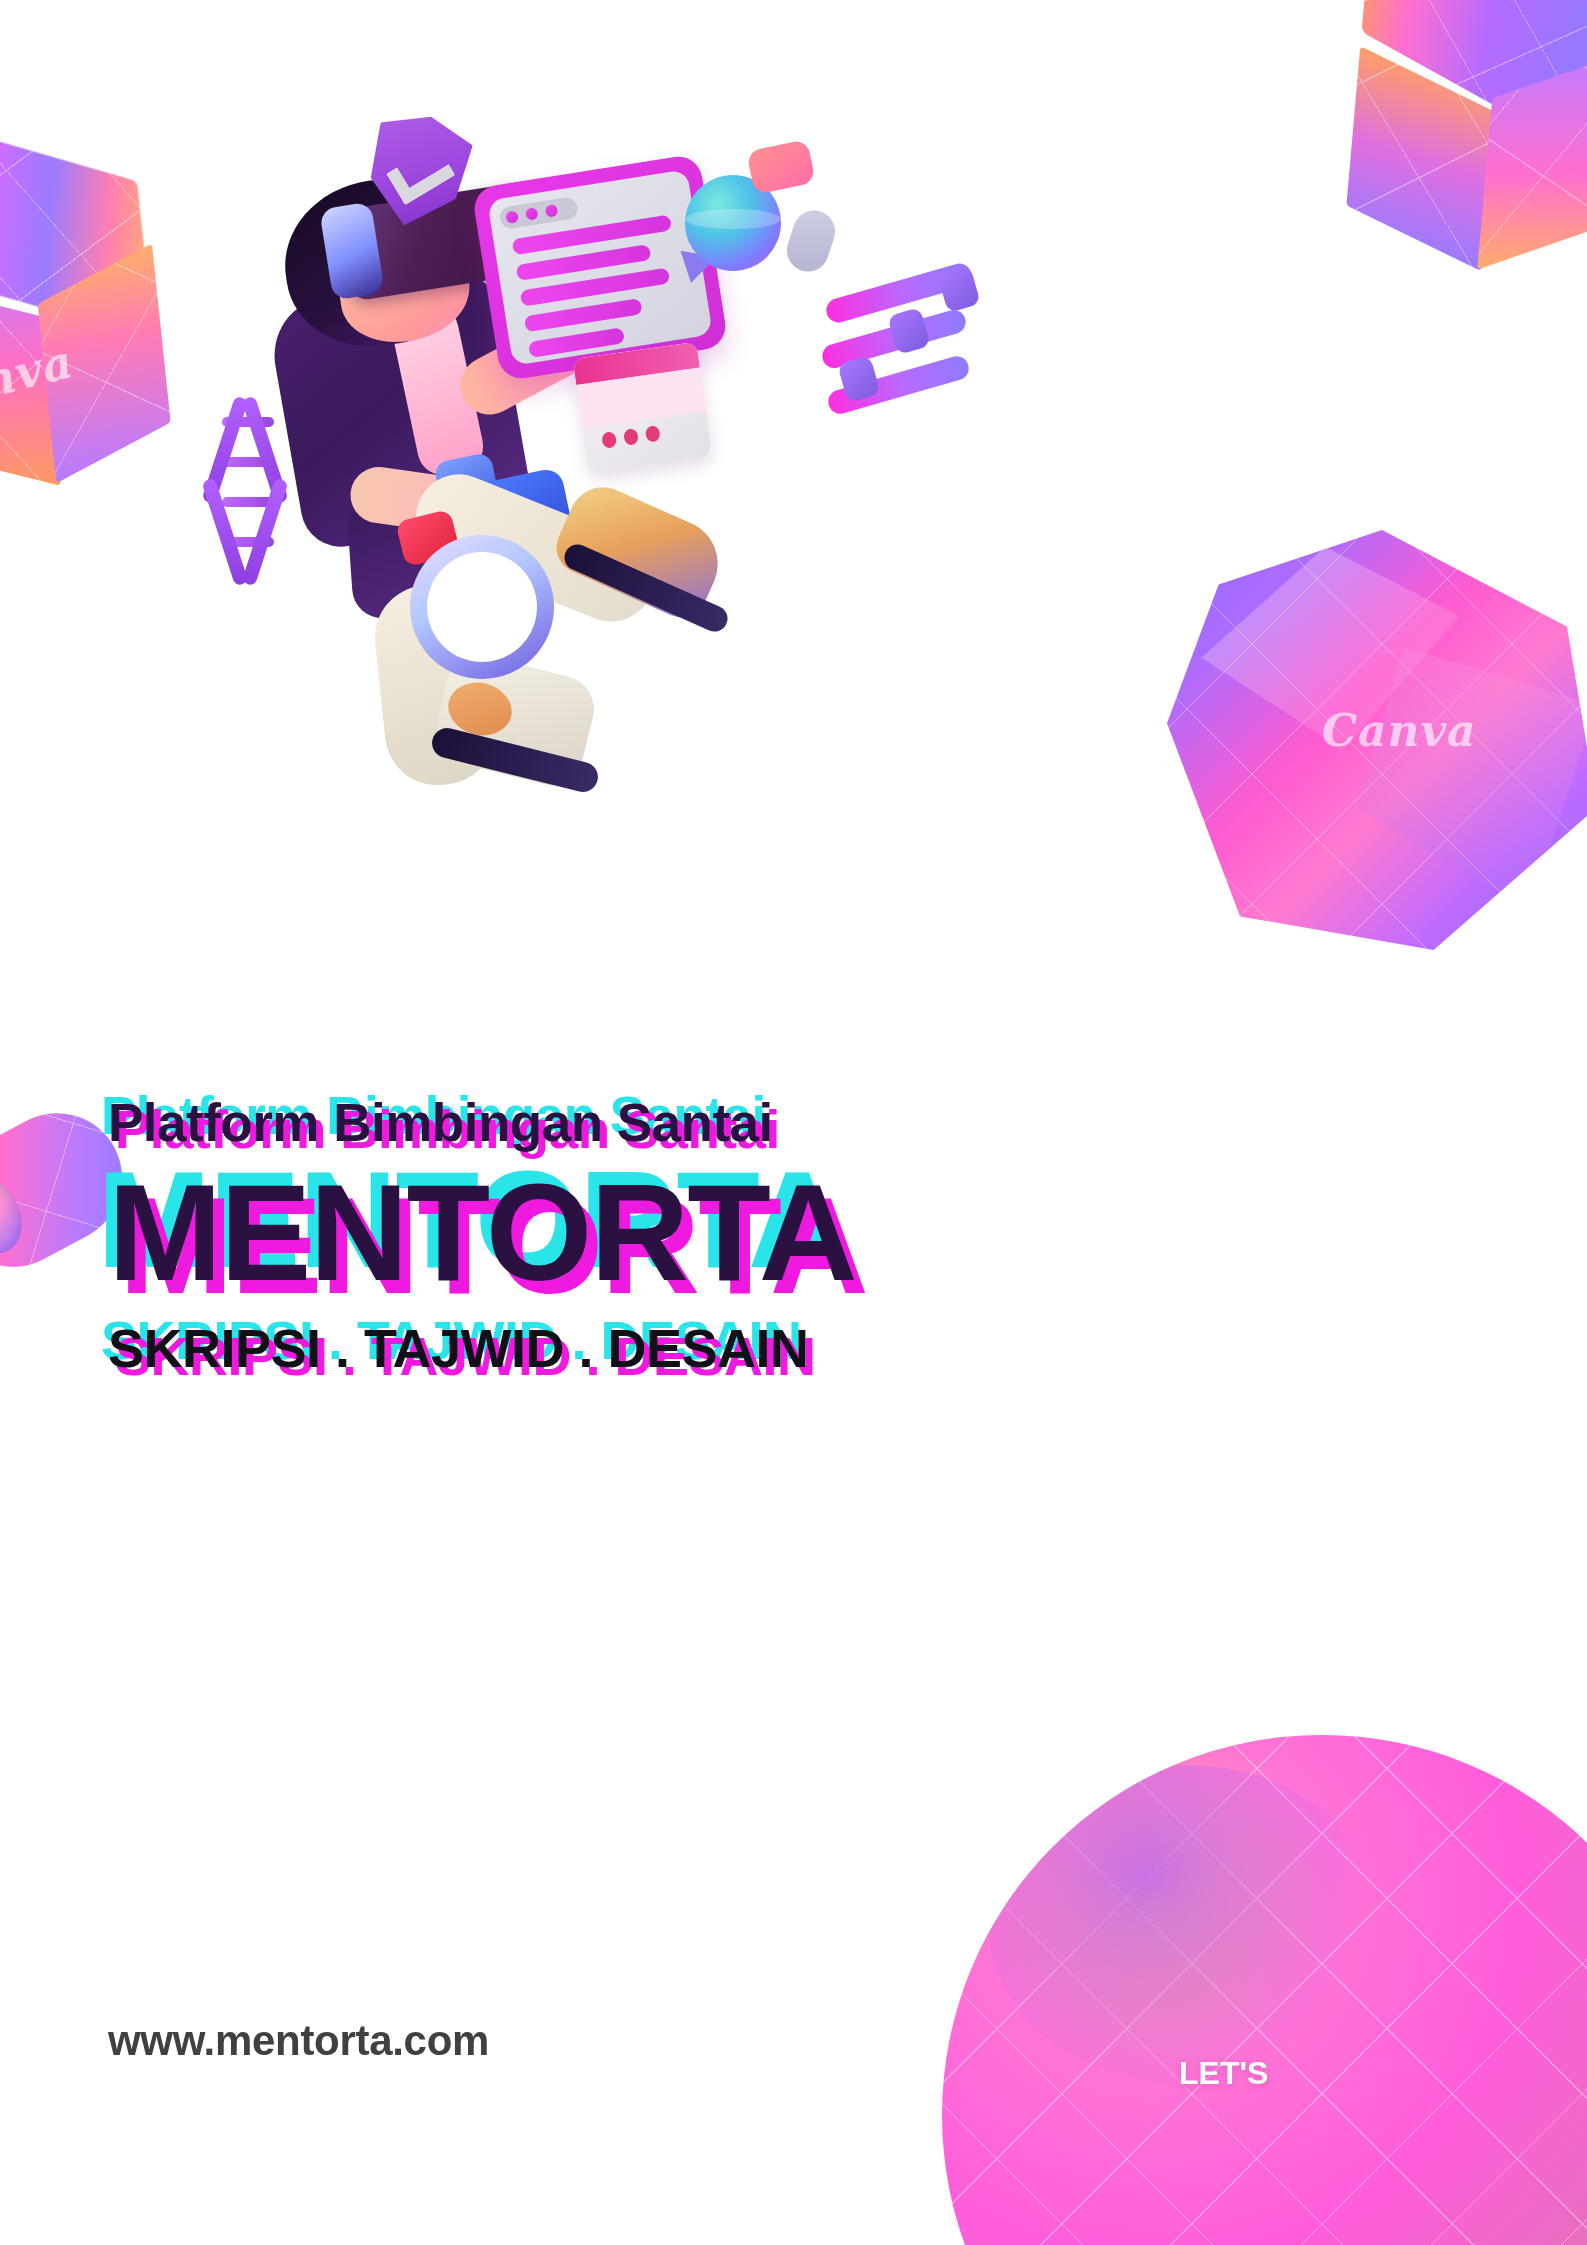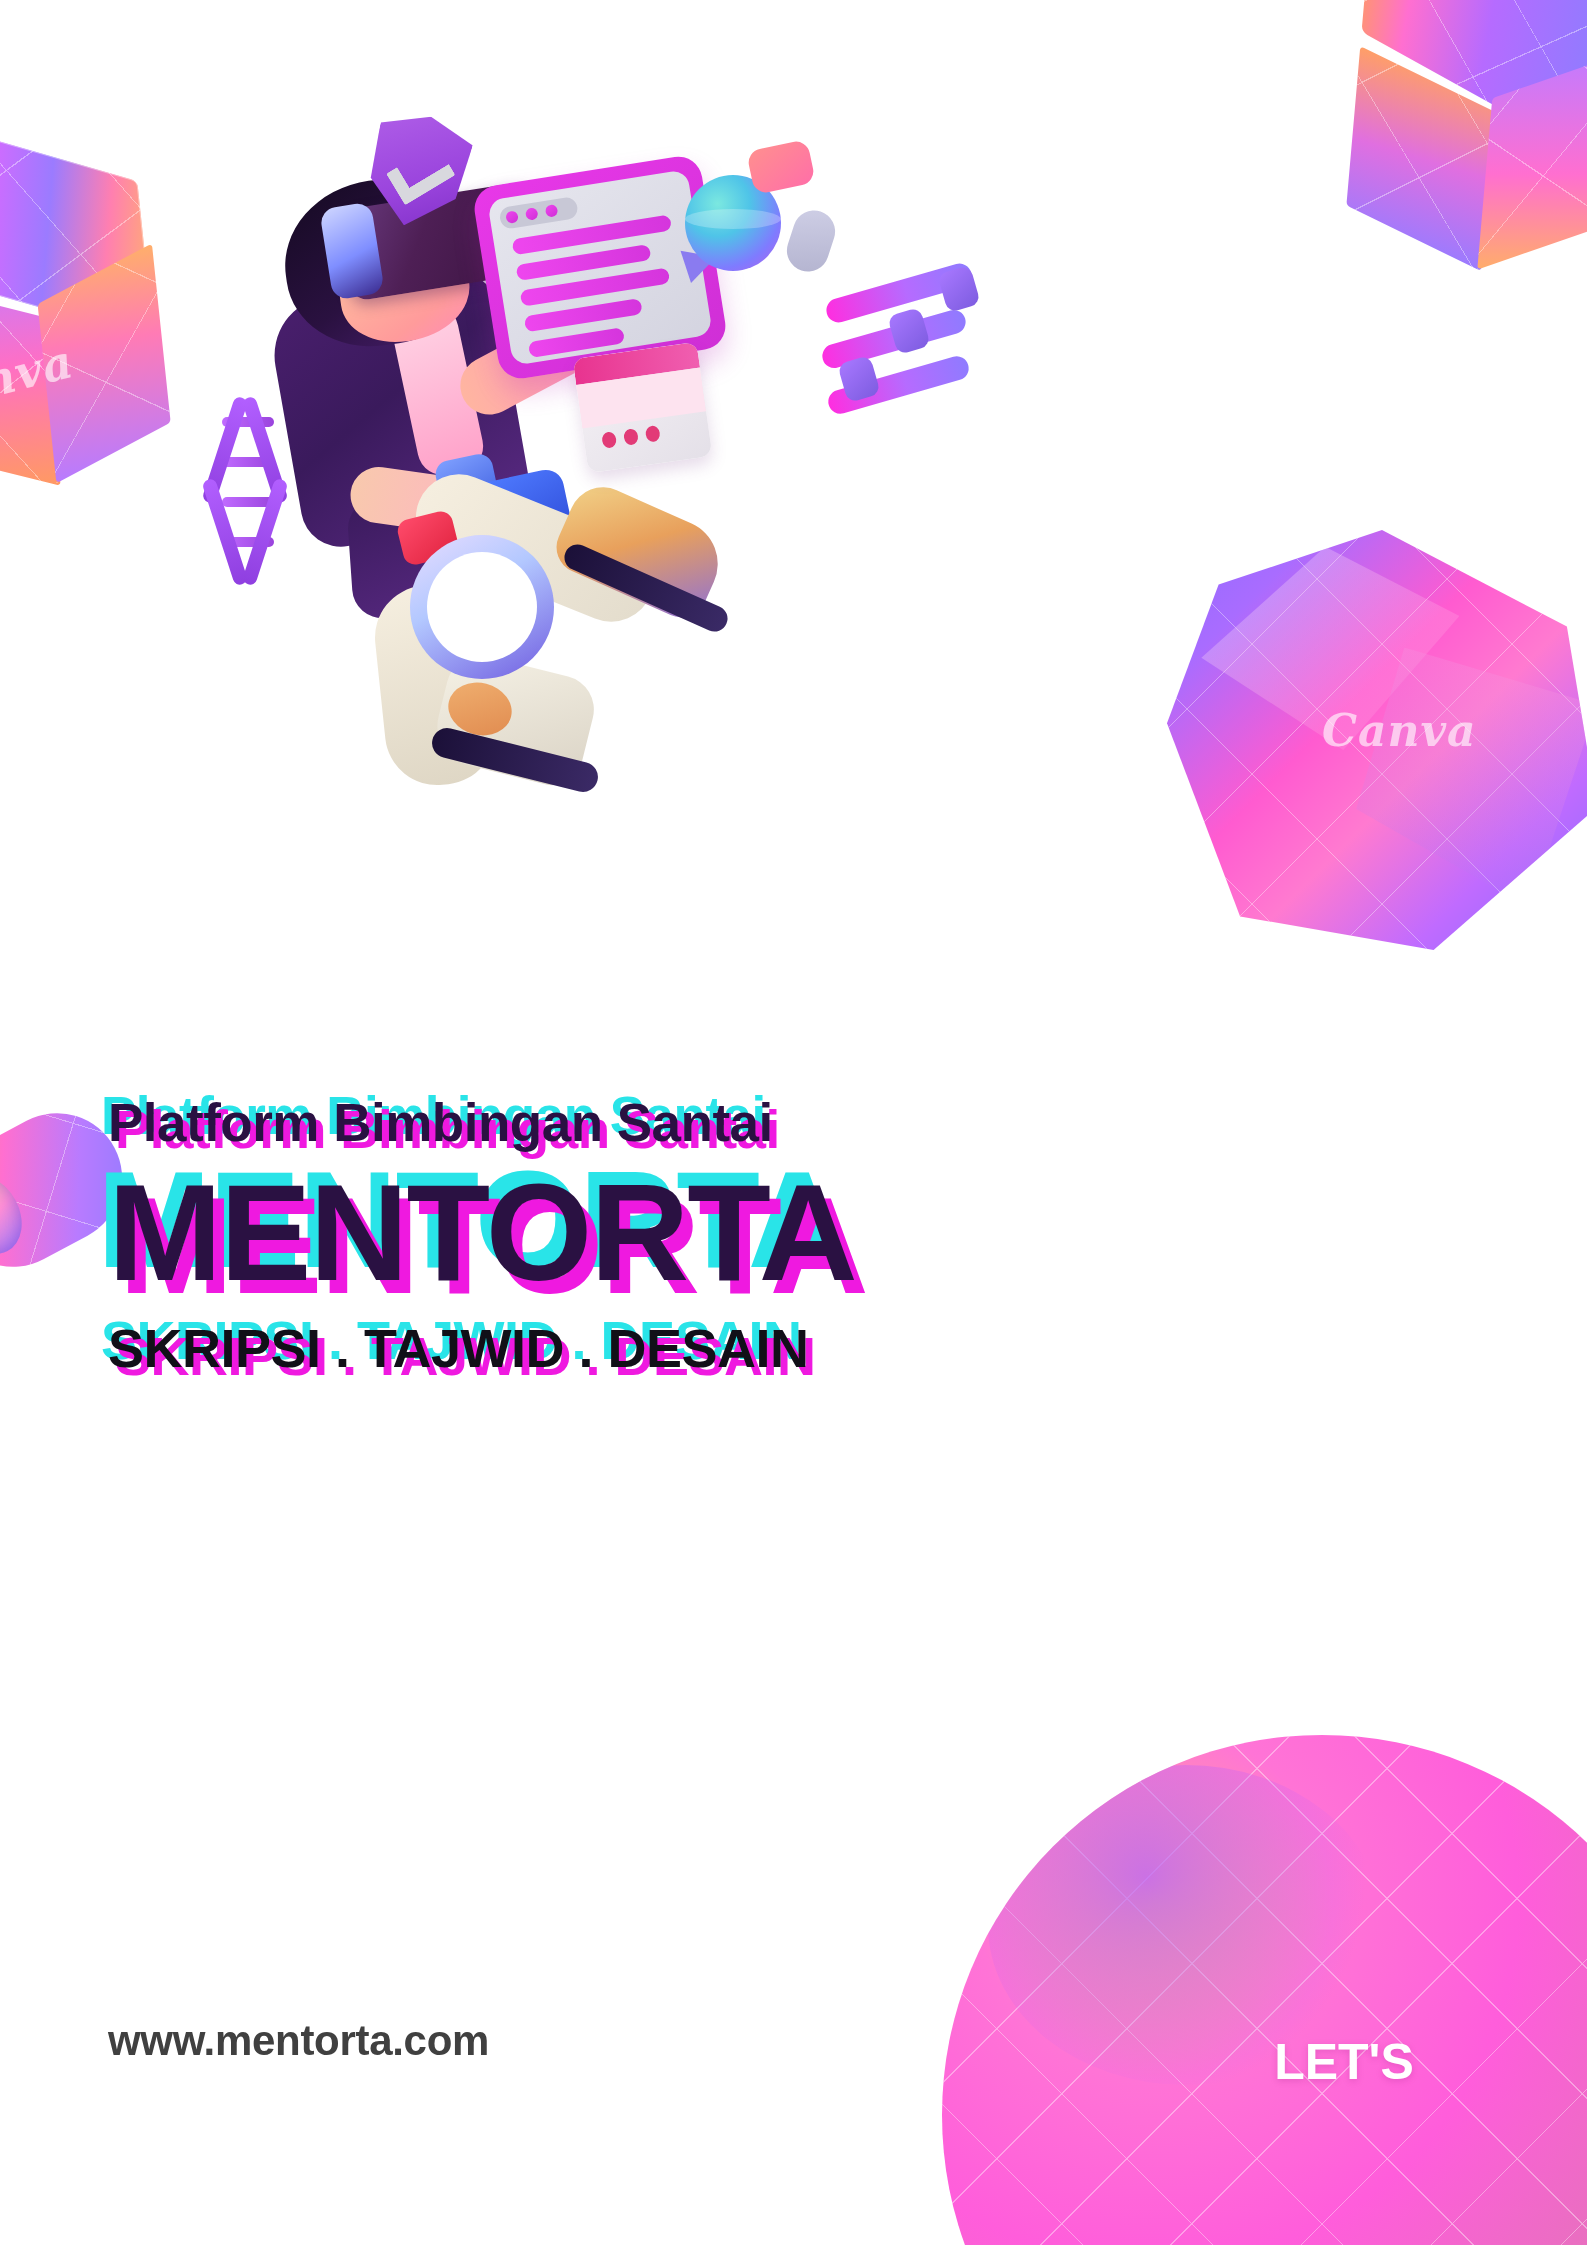--- a/index.html
+++ b/index.html
@@ -216,22 +216,22 @@
   #services .base{color:#111018;}
   #services .c{transform:translate(-7px,-8px);}
   #services .m{transform:translate(7px,8px);}
 
   #tagline{position:absolute;left:106px;top:1563px;width:790px;
       font-size:42px;line-height:1.32;color:#2d1b44;font-weight:400;}
 
   #website{position:absolute;left:108px;top:2017px;
       font-size:42px;font-weight:bold;color:#404040;letter-spacing:-.3px;}
 
-  #cta{position:absolute;right:78px;bottom:152px;width:330px;text-align:center;
-      color:#ffffff;font-size:50px;font-weight:bold;line-height:1.22;
+  #cta{position:absolute;right:78px;bottom:152px;width:330px;text-align:left;
+      color:#ffffff;font-size:32px;font-weight:bold;line-height:1.22;
       text-shadow:0 2px 6px rgba(170,40,140,.28);}
   #cta span{display:block;}
 </style>
 </head>
 <body>
 
 <div class="poster">
 
   <div class="shape" id="cube-tl">
     <div class="top">

